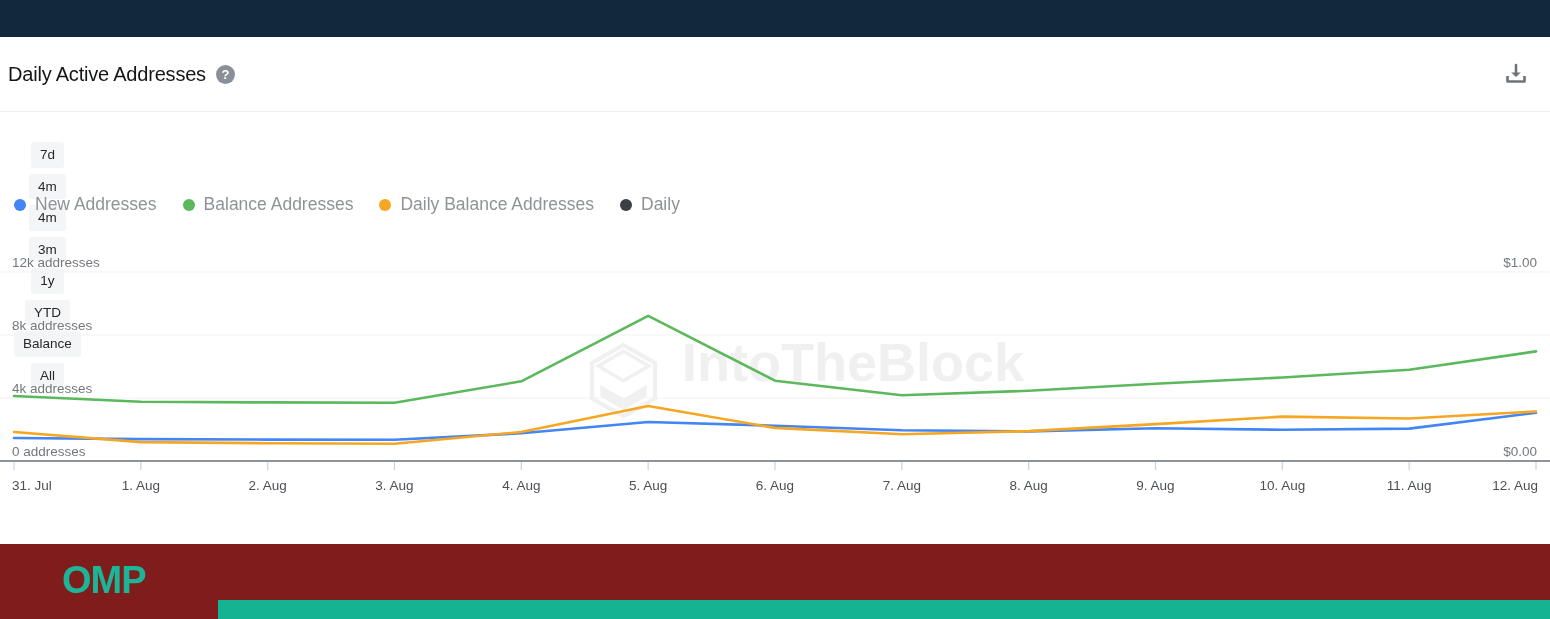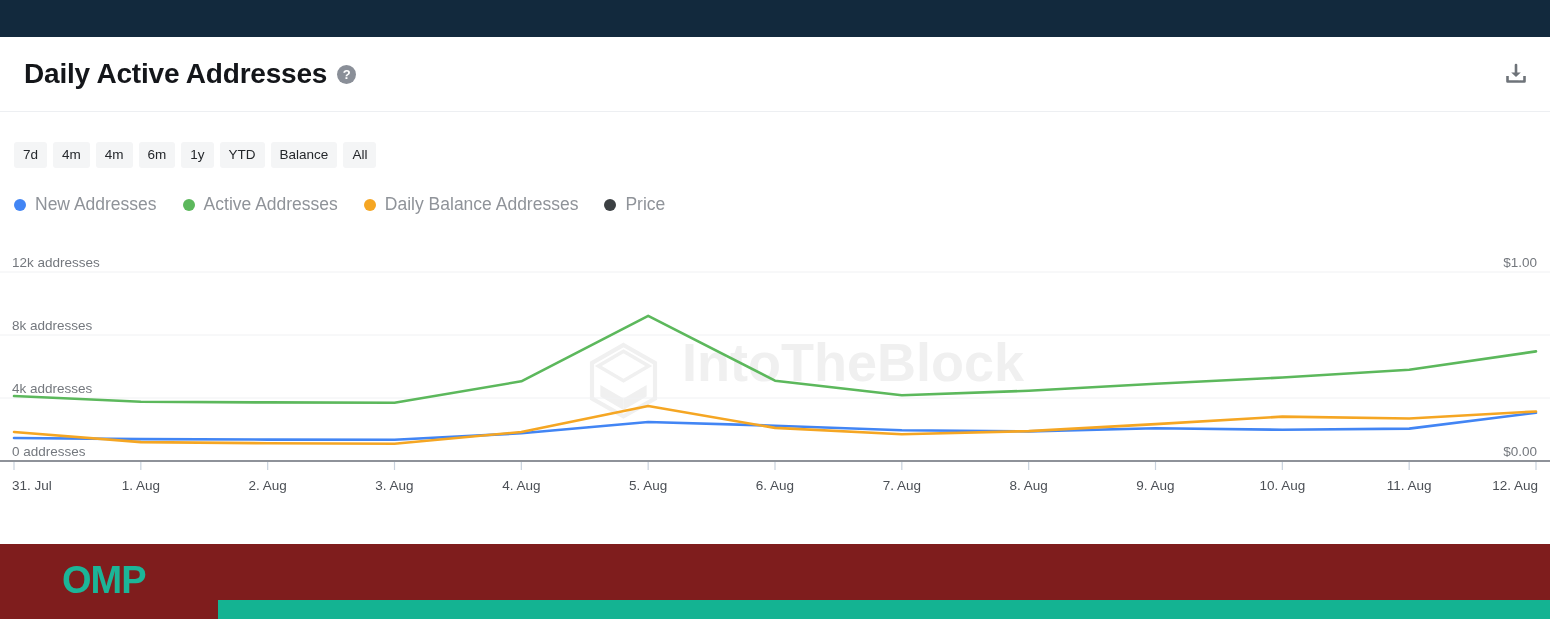--- a/index.html
+++ b/index.html
@@ -17,39 +17,39 @@
     background:#12293d;
   }
 
   
   .card-header {
     position:absolute; left:0; top:37px; width:1550px; height:75px;
     border-bottom:1px solid #edeff2;
     display:flex; align-items:center;
   }
   .title {
-    margin-left:24px;
-    font-size:28px; font-weight:bold; color:#14161a; letter-spacing:-0.2px;
+    margin-left:8px;
+    font-size:20px; font-weight:normal; color:#14161a; letter-spacing:-0.2px;
   }
   .help-icon {
     margin-left:10px; width:19px; height:19px; border-radius:50%;
     background:#8a8f98; color:#ffffff;
     font-size:13px; font-weight:bold; line-height:19px; text-align:center;
     display:inline-block; cursor:pointer;
   }
   .dl-btn {
     position:absolute; right:20px; top:50%; transform:translateY(-50%);
     width:28px; height:28px; display:flex; align-items:center; justify-content:center;
     cursor:pointer;
   }
 
   
   .ranges {
     position:absolute; left:14px; top:142px;
-    display:flex; gap:6px; align-items:center;
+    display:flex; gap:6px; align-items:center;flex-direction:column;
   }
   .range-btn {
     background:#f4f5f6; color:#25282c; border:none;
     font-size:13.5px; font-family:"Liberation Sans", sans-serif;
     padding:5px 9px; border-radius:3px; cursor:pointer; line-height:1.15;
   }
 
   
   .legend {
     position:absolute; left:14px; top:194px;
@@ -119,43 +119,43 @@
         <rect x="14.4" y="16.2" width="1.9" height="1.9" fill="#ffffff"></rect>
         <rect x="16.9" y="16.2" width="1.9" height="1.9" fill="#ffffff"></rect>
       </svg>
     </div>
   </div>
 
   <div class="ranges">
     <button class="range-btn">7d</button>
     <button class="range-btn">4m</button>
     <button class="range-btn">4m</button>
-    <button class="range-btn">6m</button>
+    <button class="range-btn">3m</button>
     <button class="range-btn">1y</button>
     <button class="range-btn">YTD</button>
     <button class="range-btn">Balance</button>
     <button class="range-btn">All</button>
   </div>
 
   <div class="legend">
     <div class="legend-item">
       <span class="legend-dot" style="background:#4285f4"></span>
       <span class="legend-label">New Addresses</span>
     </div>
     <div class="legend-item">
       <span class="legend-dot" style="background:#5cb85c"></span>
-      <span class="legend-label">Active Addresses</span>
+      <span class="legend-label">Balance Addresses</span>
     </div>
     <div class="legend-item">
       <span class="legend-dot" style="background:#f5a623"></span>
       <span class="legend-label">Daily Balance Addresses</span>
     </div>
     <div class="legend-item">
       <span class="legend-dot" style="background:#3c4043"></span>
-      <span class="legend-label">Price</span>
+      <span class="legend-label">Daily</span>
     </div>
   </div>
 
   <div class="chart-area">
     <svg class="chart-svg" id="chart-svg" viewBox="0 0 1550 265">
       <g id="wm-group">
         <g transform="translate(592,95) scale(1.05)" opacity="1">
           <path d="M30 0 L60 17 L60 51 L30 68 L0 51 L0 17 Z" fill="none" stroke="#f0f0f0" stroke-width="4"></path>
           <path d="M30 6 L54 20 L30 34 L6 20 Z" fill="none" stroke="#f0f0f0" stroke-width="3.4"></path>
           <path d="M8 38 L30 51 L30 62 L8 49 Z" fill="#f0f0f0"></path>

